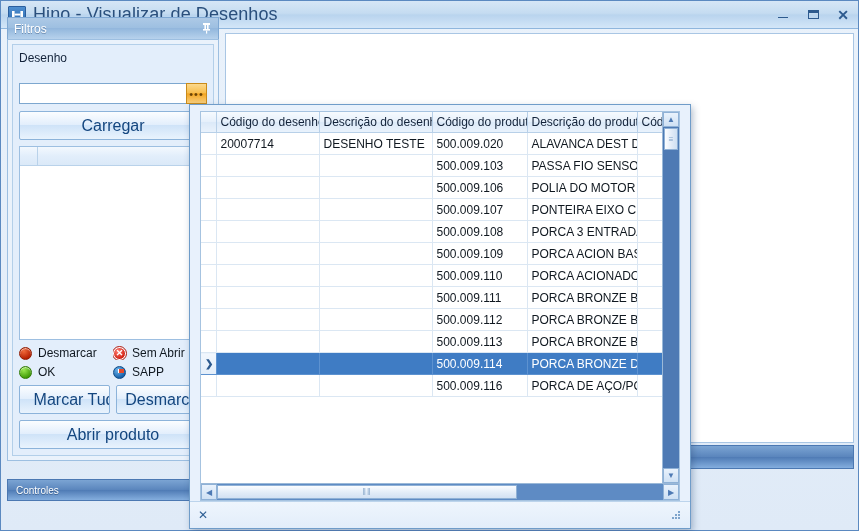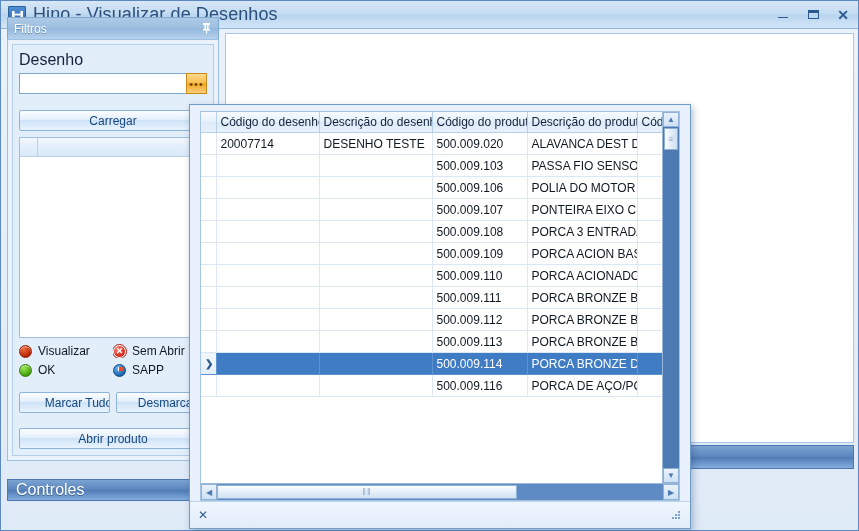--- a/index.html
+++ b/index.html
@@ -113,22 +113,22 @@
     background: #e3eefb;
     border: 1px solid #b3cfe9;
     box-sizing: border-box;
     padding: 6px;
     display: flex;
     flex-direction: column;
     flex: 1;
   }
   .field-label {
     color: #13233a;
-    font-size: 16px;
-    margin-bottom: 4px;
+    font-size: 12px;
+    margin-bottom: 18px;
   }
   .row-input {
     display: flex;
     height: 21px;
     margin-bottom: 7px;
   }
   .text-input {
     flex: 1;
     background: #ffffff;
     border: 1px solid #7da7cf;
@@ -152,26 +152,25 @@
     line-height: 4px;
     letter-spacing: 1px;
     cursor: default;
   }
   .btn {
     background: linear-gradient(to bottom, #fbfdff 0%, #e2eefc 48%, #cfe3f8 50%, #e9f3fd 100%);
     border: 1px solid #8cb3da;
     border-radius: 2px;
     box-sizing: border-box;
     color: #14467f;
-    font-size: 12px;
-    display: flex; align-items: center; justify-content: center;
-    cursor: default;
-    height: 21px;
+    font-size: 16px;
+    display: flex; align-items: center; justify-content: center;
+    cursor: default;
+    height: 29px;
     font-family: "Liberation Sans", sans-serif;
-    margin-top: 9px;
   }
   #btn-carregar { width: 100%; margin-bottom: 6px; }
 
   
   #filter-grid {
     flex: 1;
     background: #ffffff;
     border: 1px solid #9dbfe1;
     box-sizing: border-box;
     display: flex;
@@ -252,21 +251,21 @@
   #controles-bar {
     position: absolute;
     left: 6px; top: 478px;
     width: 212px; height: 22px;
     background: linear-gradient(to bottom, #7ba4d3 0%, #5b86bd 48%, #4e7ab4 50%, #84aede 100%);
     border: 1px solid #4b78b2;
     box-sizing: border-box;
     display: flex; align-items: center;
     padding: 0 8px;
     color: #ffffff;
-    font-size: 16px;
+    font-size: 10px;
     text-shadow: 0 1px 0 rgba(30,60,100,.55);
   }
 
   
   #content-area {
     position: absolute;
     left: 224px; top: 32px;
     width: 629px; height: 410px;
     background: #ffffff;
     border: 1px solid #a9c6e4;
@@ -574,21 +573,21 @@
           <div id="filter-grid-head">
             <div class="c1"></div>
             <div class="c2"></div>
           </div>
           <div id="filter-grid-body"></div>
         </div>
 
         <div class="legend">
           <div class="legend-item">
             <span class="dot dot-red"></span>
-            <span>Visualizar</span>
+            <span>Desmarcar</span>
           </div>
           <div class="legend-item">
             <span class="icon-x">✕</span>
             <span>Sem Abrir</span>
           </div>
           <div class="legend-item">
             <span class="dot dot-green"></span>
             <span>OK</span>
           </div>
           <div class="legend-item">

